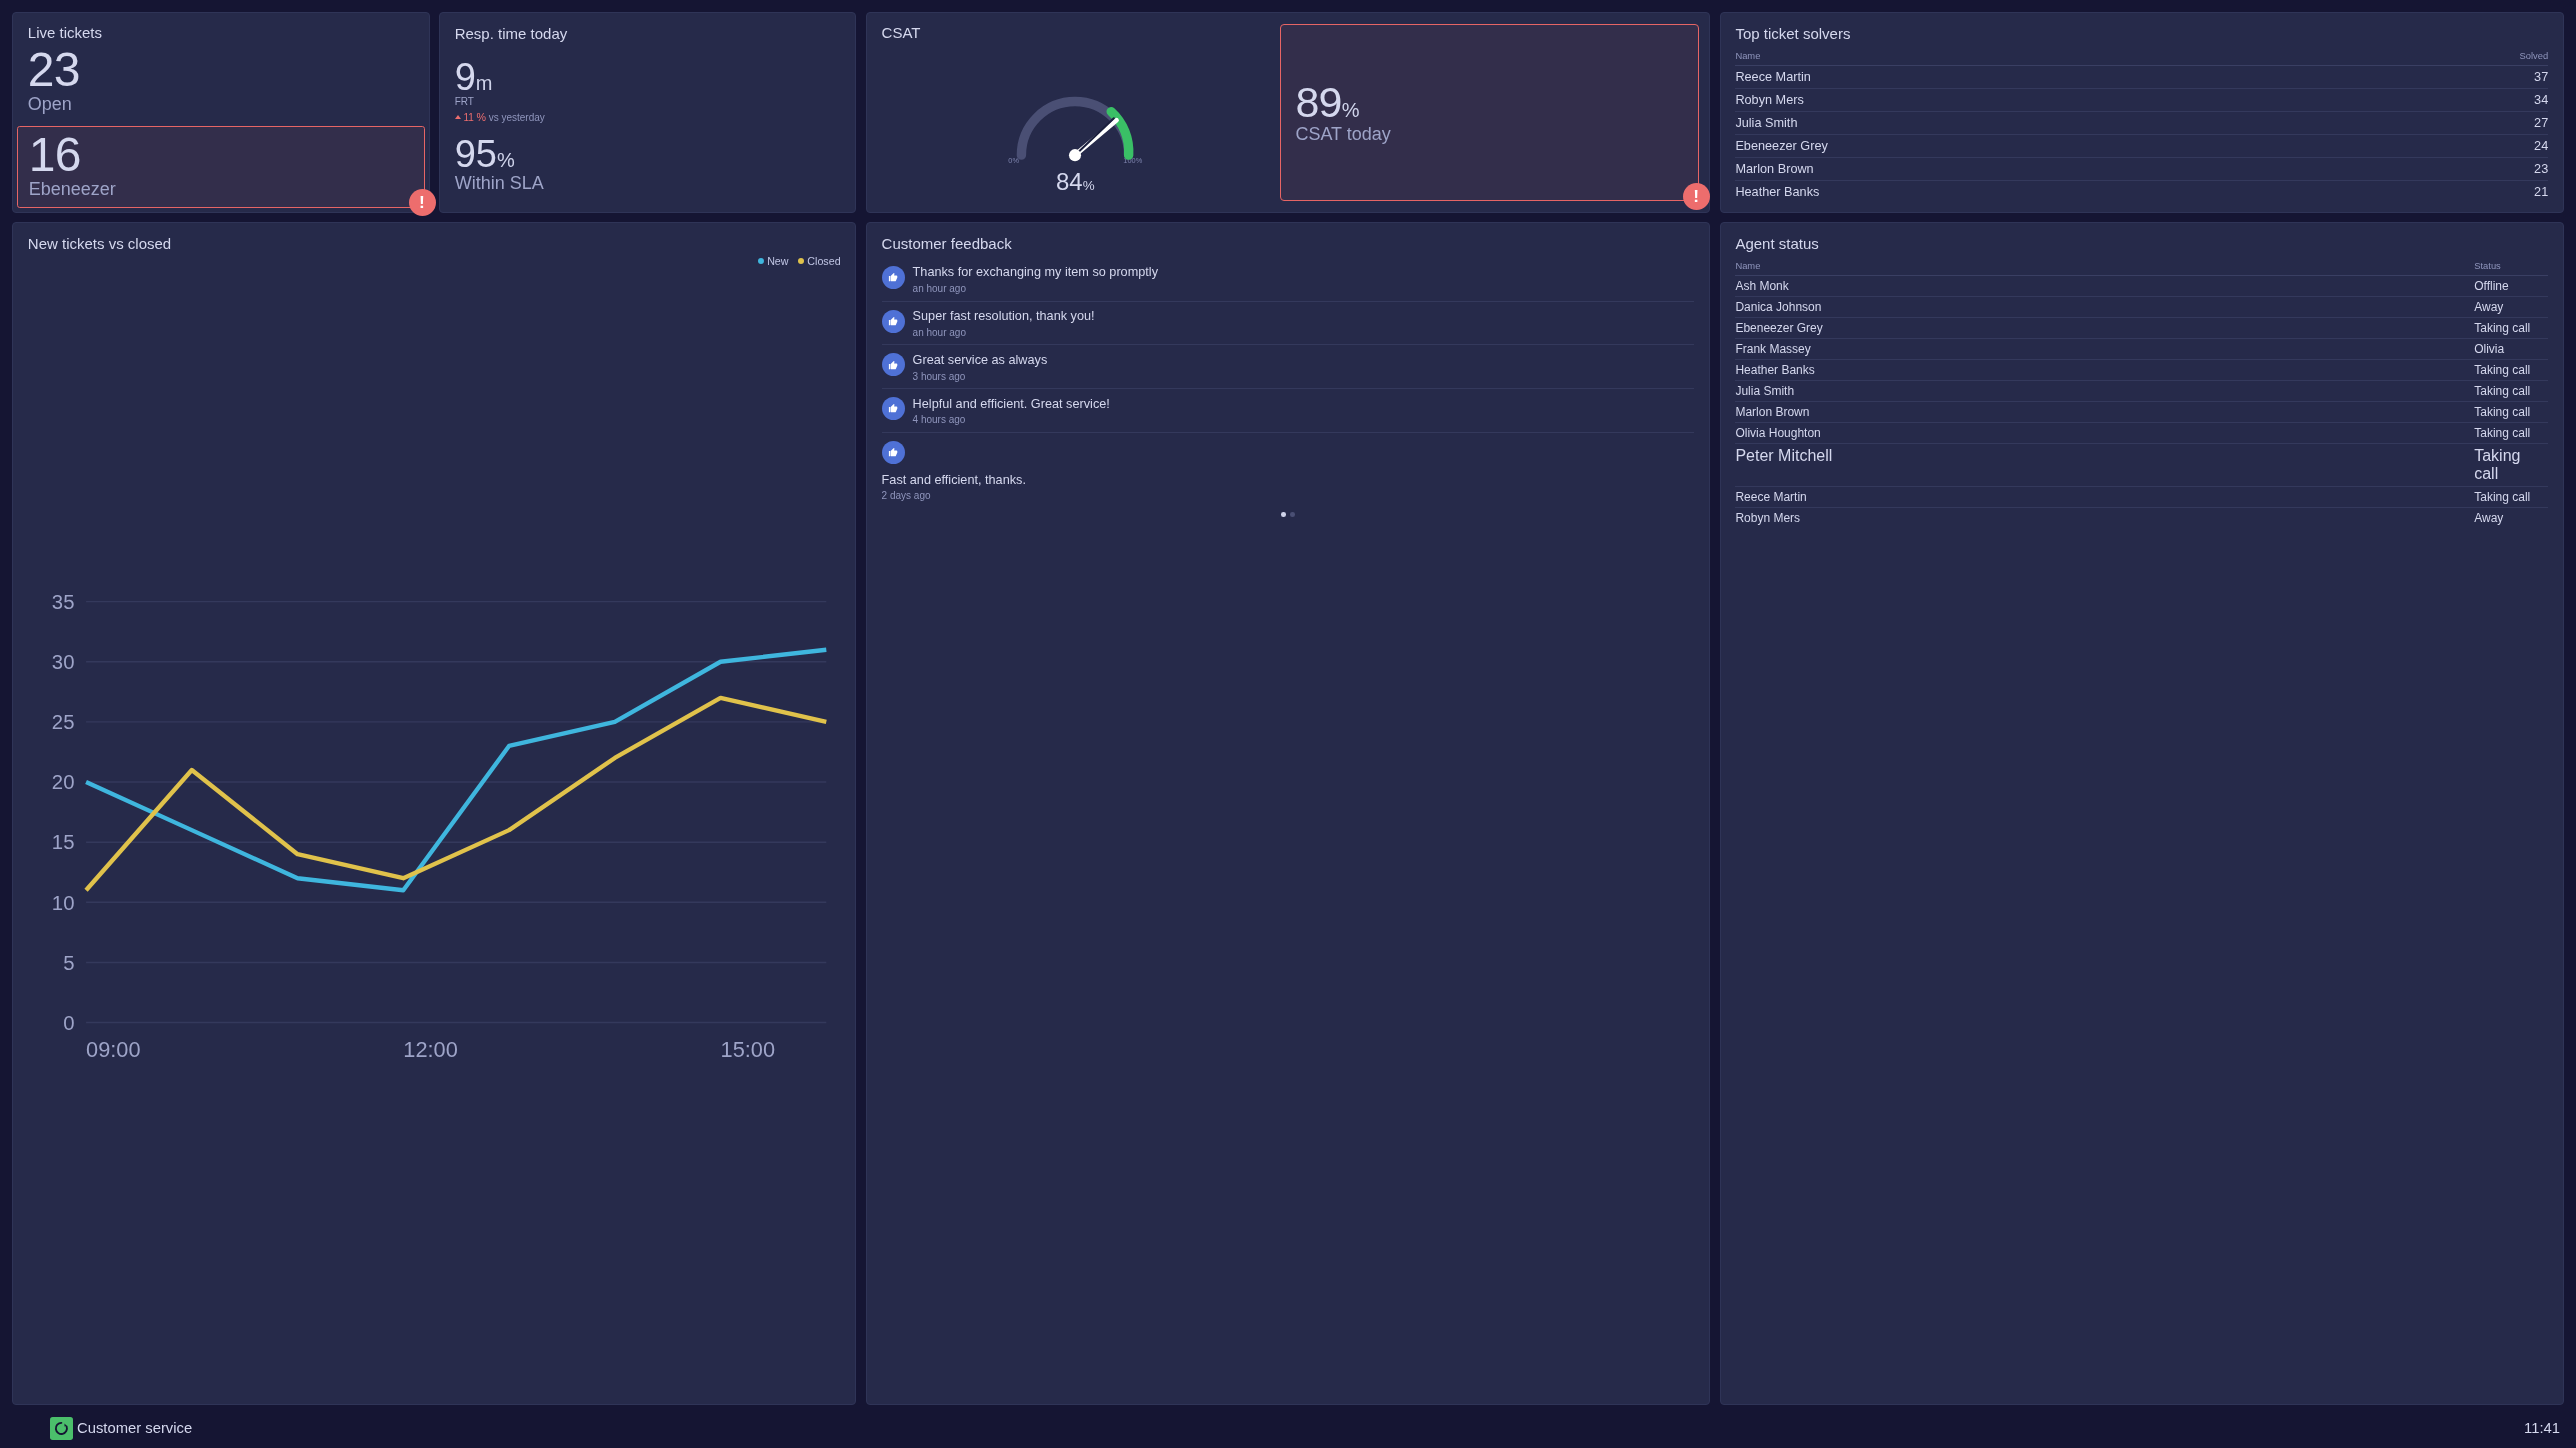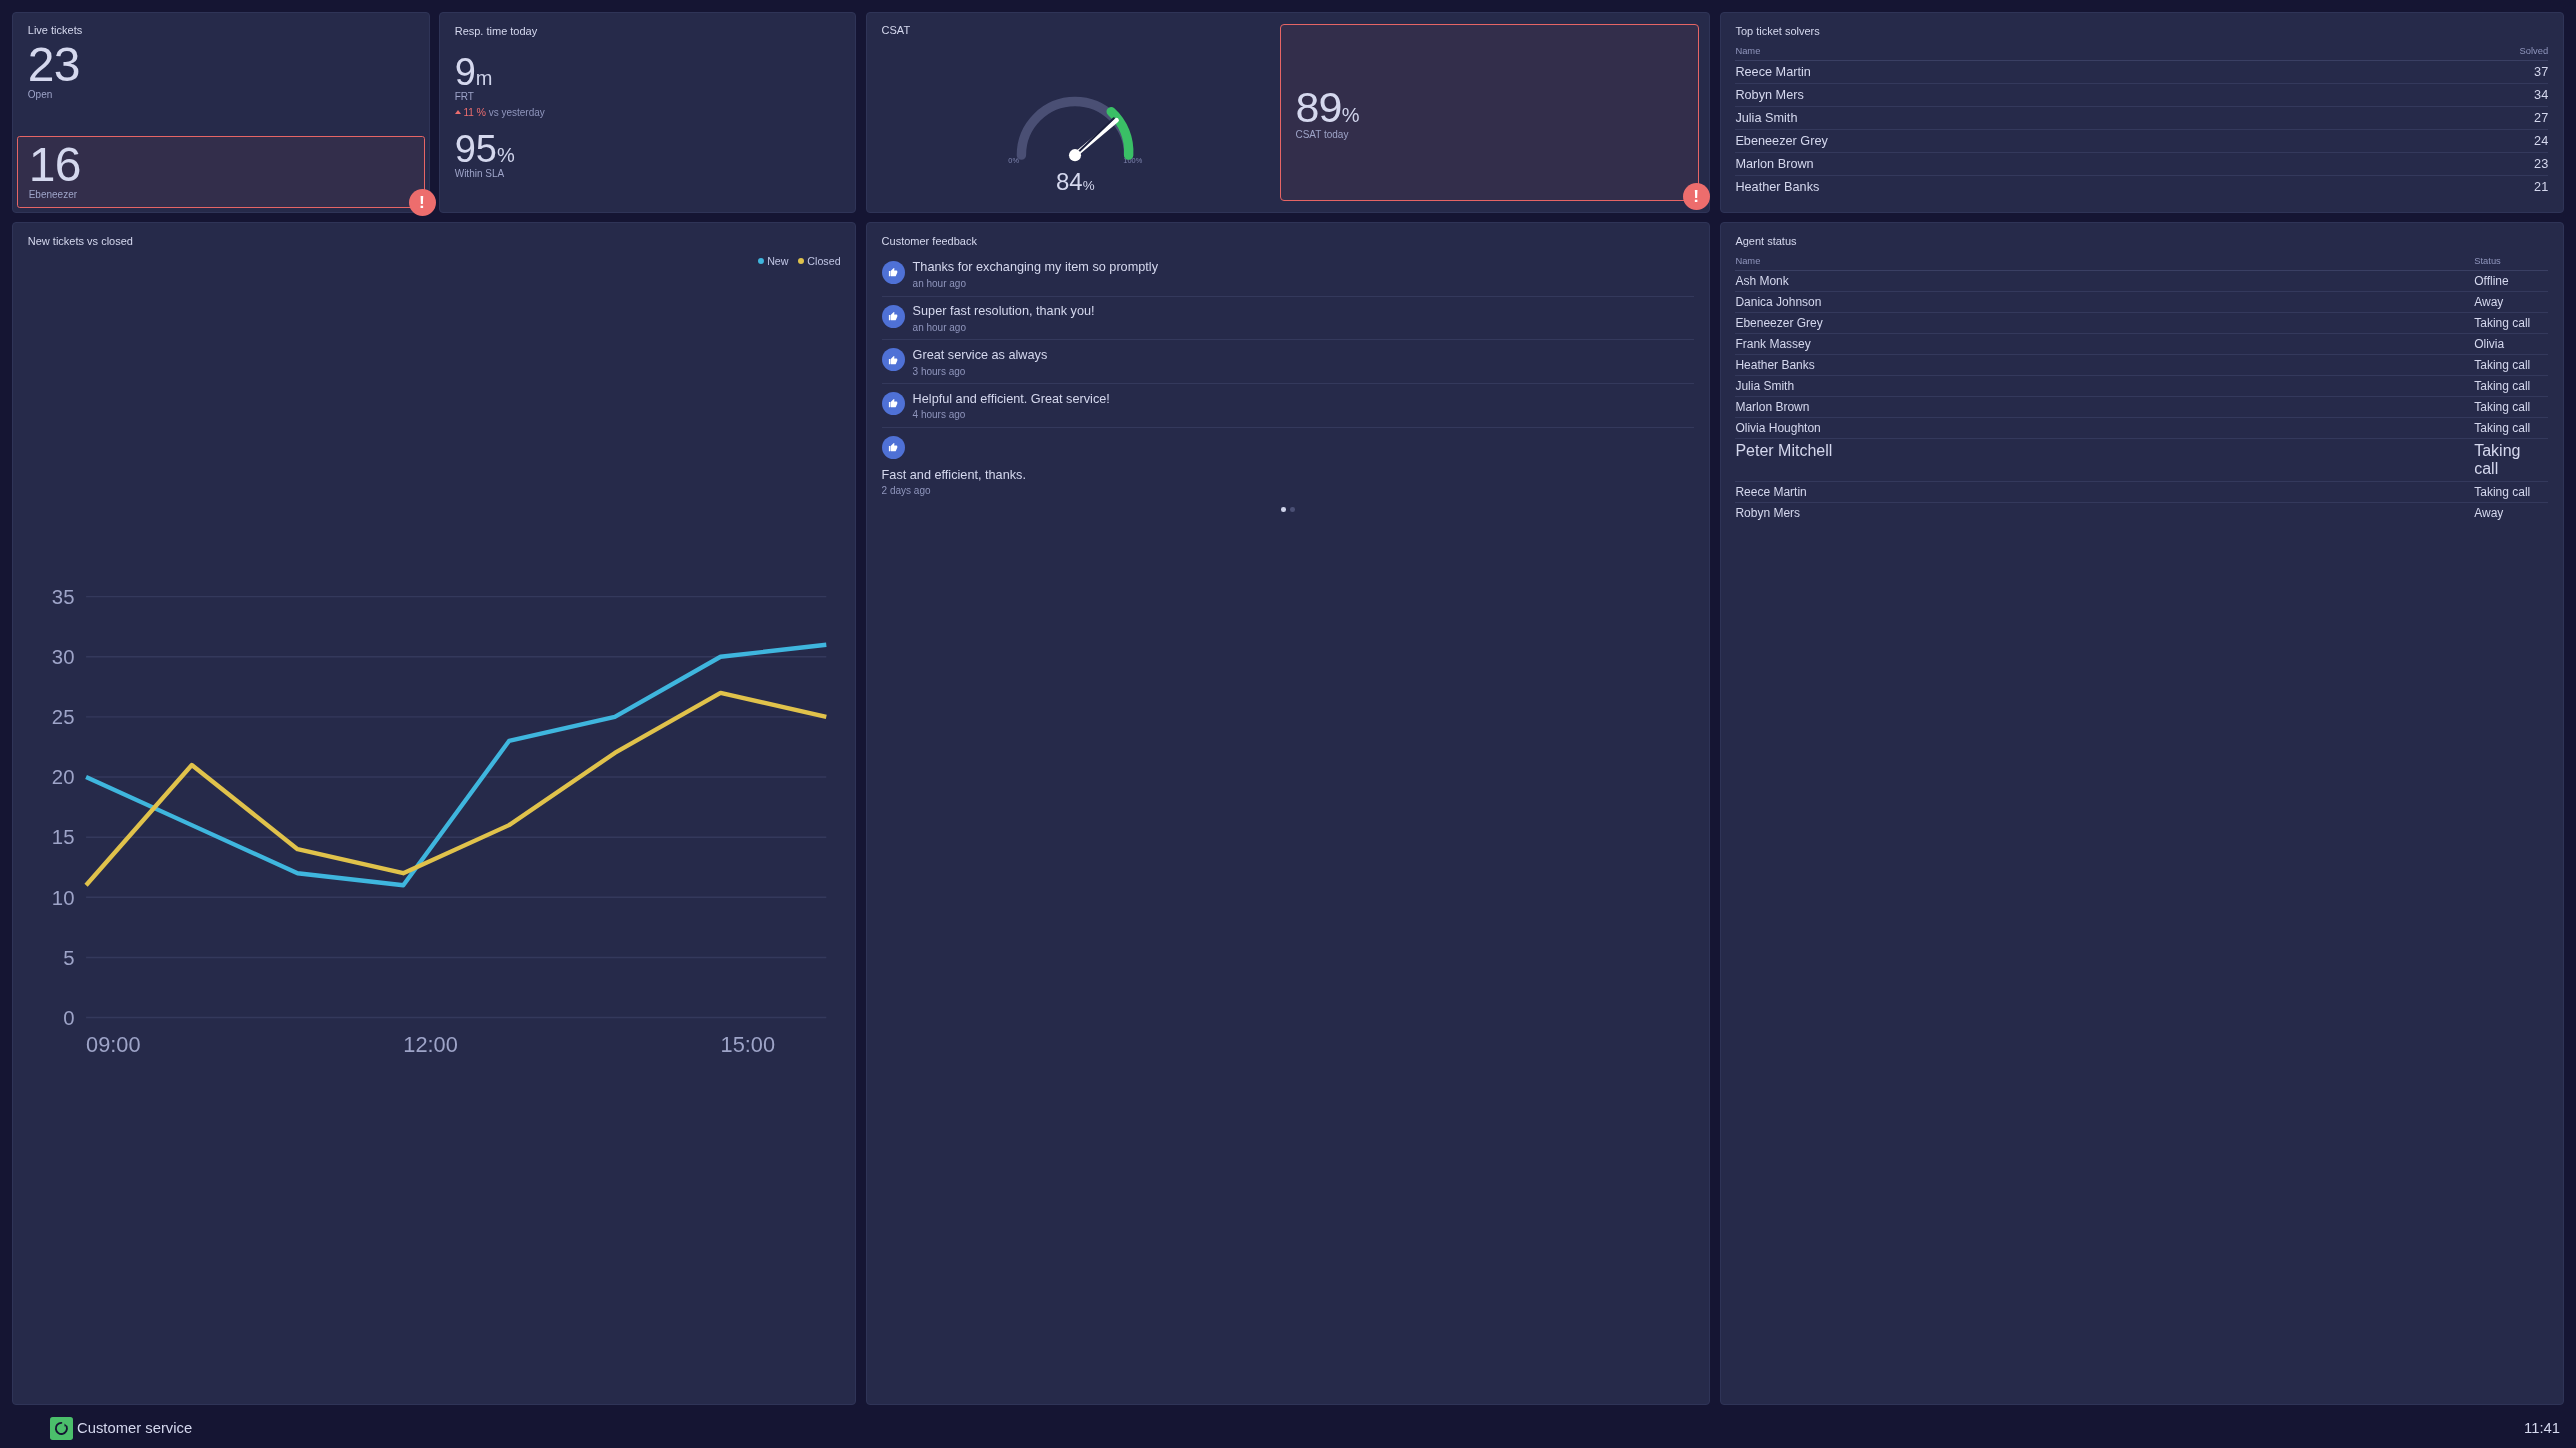--- a/index.html
+++ b/index.html
@@ -30,22 +30,22 @@
   .live-tickets { grid-column: 1 / span 1; grid-row: 1; display:flex; flex-direction:column; justify-content:space-between; padding:10.7px 0 0 0;}
   .resp-time    { grid-column: 2 / span 1; grid-row: 1; }
   .csat         { grid-column: 3 / span 2; grid-row: 1; }
   .solvers      { grid-column: 5 / span 2; grid-row: 1; }
   
   .tickets-chart { grid-column: 1 / span 2; grid-row: 2; }
   .feedback      { grid-column: 3 / span 2; grid-row: 2; }
   .agent-status  { grid-column: 5 / span 2; grid-row: 2; }
   
   .footer { grid-column: 1 / -1; grid-row: 3; display:flex; align-items:center; justify-content:space-between; padding:0 4px 5.4px 4px;}
-  .card-title { color:#d5d8ee; font-size:11px; font-weight:500; margin-bottom:5.4px;}
-  .subtext { color:#9ea4c8; font-size:10px; font-weight:400; }
+  .card-title { color:#d5d8ee; font-size:15px; font-weight:500; margin-bottom:5.4px;}
+  .subtext { color:#9ea4c8; font-size:18px; font-weight:400; }
   .big { color:#d5d8ee; font-size:48px; font-weight:500; line-height:1; letter-spacing:-0.7px;}
   .med { color:#d5d8ee; font-size:38px; font-weight:500; line-height:1; }
   .unit { font-size:20px; font-weight:400; vertical-align: baseline; }
   .unit-small { font-size:10.7px; }
 
   
   .lt-block { padding: 0 14.8px 6.7px 14.8px; }
   .lt-unassigned {
     border:0.7px solid #e66565; border-radius:2.7px;
     background: rgba(230,101,101,0.07);

